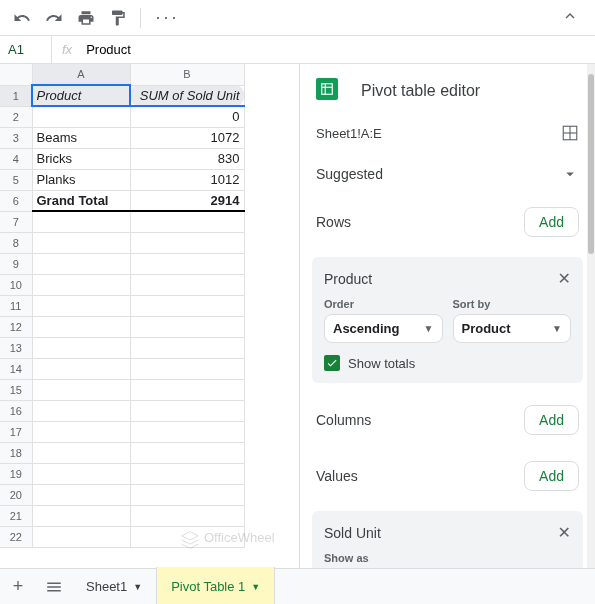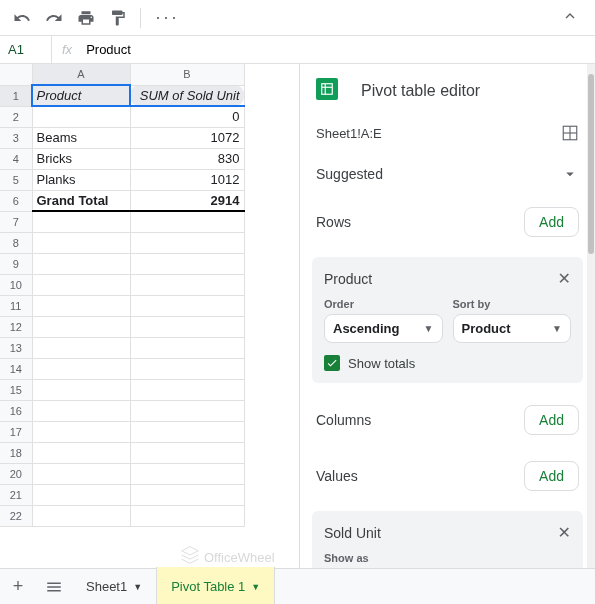--- a/index.html
+++ b/index.html
@@ -60,21 +60,21 @@
     .checkbox-row { display: flex; align-items: center; gap: 8px; margin-top: 12px; }
     .checkbox { width: 16px; height: 16px; background: #188038; display: flex; align-items: center; justify-content: center; border-radius: 2px; }
     .checkbox-label { font-size: 13px; color: #3c4043; }
     
     .tabs-bar { height: 36px; border-top: 1px solid #dadce0; display: flex; align-items: center; background: #f8f9fa; }
     .tab-btn { width: 36px; height: 36px; display: flex; align-items: center; justify-content: center; color: #5f6368; cursor: pointer; font-size: 18px; }
     .sheet-tab { padding: 0 14px; height: 40px; display: flex; align-items: center; gap: 6px; cursor: pointer; font-size: 13px; color: #3c4043; border-right: 1px solid #dadce0; }
     .sheet-tab.active { background: #fef9c3; color: #188038; font-weight: 500; }
     .tab-arrow { font-size: 9px; }
     
-    .watermark { position: absolute; left: 180px; top: 545px; opacity: 0.25; display: flex; align-items: flex-end; gap: 4px; color: #5f6368; font-size: 13px; pointer-events: none; }
+    .watermark { position: absolute; left: 180px; top: 530px; opacity: 0.25; display: flex; align-items: flex-start; gap: 4px; color: #5f6368; font-size: 13px; pointer-events: none; }
   </style>
 </head>
 <body>
 
 <div class="toolbar">
   <div class="toolbar-btn">
     <svg width="18" height="18" viewBox="0 0 24 24">
         <path fill="currentColor" d="M12.5 8c-2.65 0-5.05.99-6.9 2.6L2 7v9h9l-3.62-3.62c1.39-1.16 3.16-1.88 5.12-1.88 3.54 0 6.55 2.31 7.6 5.5l2.37-.78C21.08 11.03 17.15 8 12.5 8z"></path>
       </svg>
   </div>
@@ -196,20 +196,25 @@
           <div class="grid-cell"></div>
           <div class="grid-cell"></div>
         </div>
       <div class="grid-row">
           <div class="row-header">17</div>
           <div class="grid-cell"></div>
           <div class="grid-cell"></div>
         </div>
       <div class="grid-row">
           <div class="row-header">18</div>
+          <div class="grid-cell"></div>
+          <div class="grid-cell"></div>
+        </div>
+      <div class="grid-row">
+          <div class="row-header">19</div>
           <div class="grid-cell"></div>
           <div class="grid-cell"></div>
         </div>
       <div class="grid-row">
           <div class="row-header">20</div>
           <div class="grid-cell"></div>
           <div class="grid-cell"></div>
         </div>
       <div class="grid-row">
           <div class="row-header">21</div>

